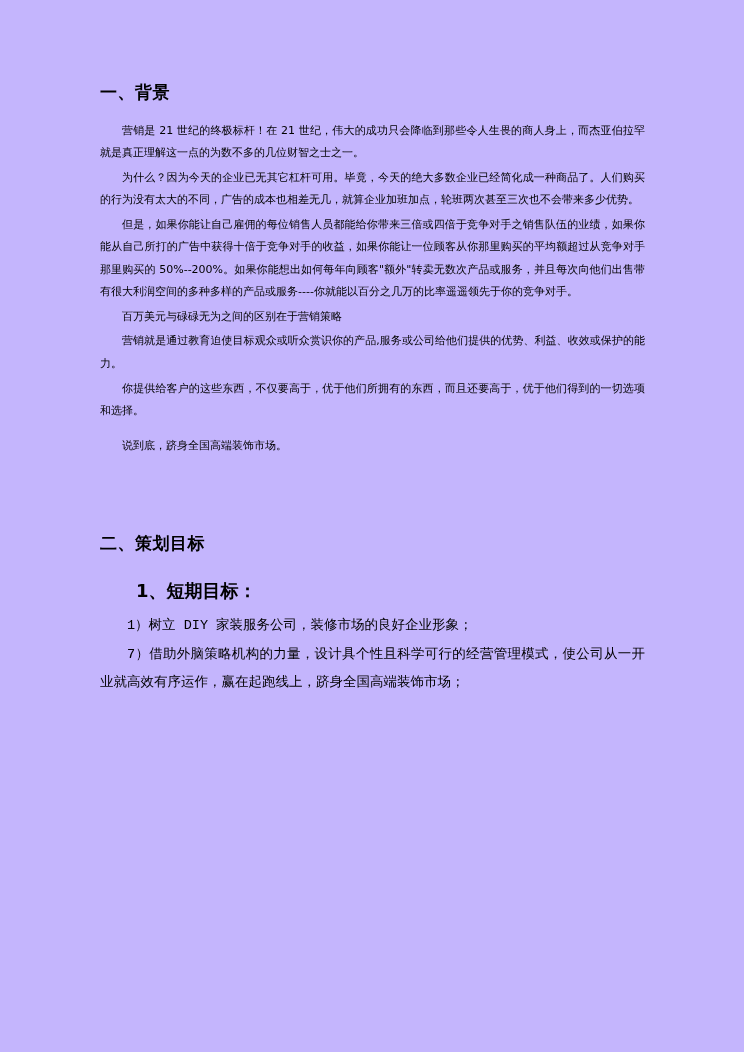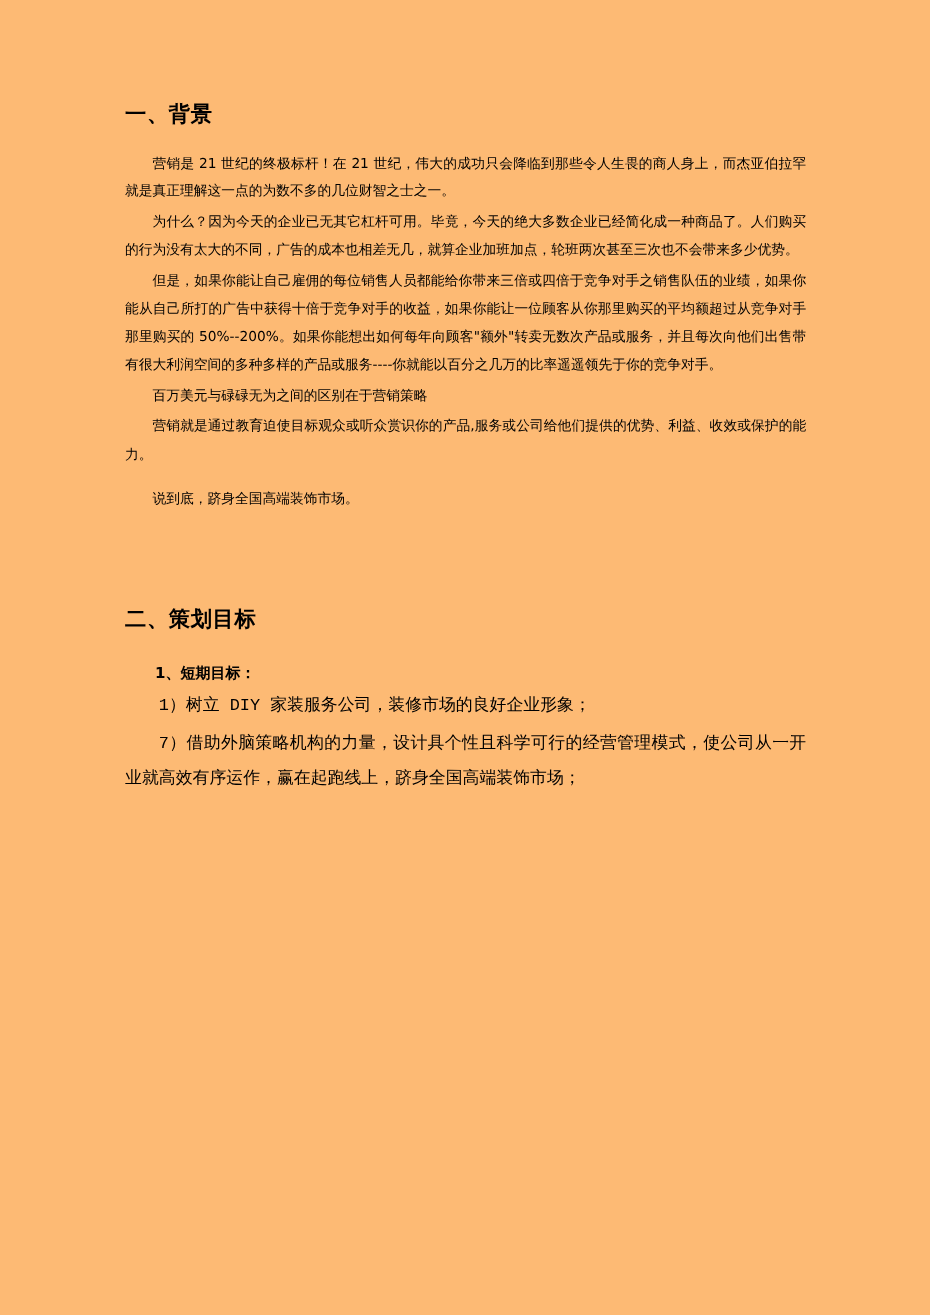--- a/index.html
+++ b/index.html
@@ -7,21 +7,21 @@
     padding: 0;
     background: #8a8a8a;
   }
   body {
     font-family: "Liberation Serif", "DejaVu Serif", serif;
   }
   .page {
     position: relative;
     width: 744px;
     height: 1052px;
-    background: #fdba74;
+    background: #c4b5fd;
     margin: 0 auto;
     overflow: hidden;
     box-sizing: border-box;
   }
   .content {
     position: absolute;
     left: 100px;
     top: 80px;
     width: 545px;
   }
@@ -43,21 +43,21 @@
     font-size: 11px;
     line-height: 2.05;
     color: #000;
     margin: 0 0 2px 0;
     text-indent: 2em;
     text-align: justify;
     text-justify: inter-ideograph;
   }
   p.sub-heading {
     font-family: "DejaVu Sans", "Liberation Sans", sans-serif;
-    font-size: 12px;
+    font-size: 18px;
     font-weight: bold;
     line-height: 2.05;
     color: #000;
     margin: 0 0 2px 0;
     text-indent: 2em;
   }
   p.list-item {
     font-family: Liberation Mono, monospace;
     font-size: 13.5px;
     line-height: 2.05;
@@ -76,20 +76,21 @@
 <div class="page">
   <div class="content">
 
     <h1 class="section-heading">一、背景</h1>
 
     <p class="body-para">营销是 21 世纪的终极标杆！在 21 世纪，伟大的成功只会降临到那些令人生畏的商人身上，而杰亚伯拉罕就是真正理解这一点的为数不多的几位财智之士之一。</p>
     <p class="body-para">为什么？因为今天的企业已无其它杠杆可用。毕竟，今天的绝大多数企业已经简化成一种商品了。人们购买的行为没有太大的不同，广告的成本也相差无几，就算企业加班加点，轮班两次甚至三次也不会带来多少优势。</p>
     <p class="body-para">但是，如果你能让自己雇佣的每位销售人员都能给你带来三倍或四倍于竞争对手之销售队伍的业绩，如果你能从自己所打的广告中获得十倍于竞争对手的收益，如果你能让一位顾客从你那里购买的平均额超过从竞争对手那里购买的 50%--200%。如果你能想出如何每年向顾客"额外"转卖无数次产品或服务，并且每次向他们出售带有很大利润空间的多种多样的产品或服务----你就能以百分之几万的比率遥遥领先于你的竞争对手。</p>
     <p class="body-para">百万美元与碌碌无为之间的区别在于营销策略</p>
     <p class="body-para">营销就是通过教育迫使目标观众或听众赏识你的产品,服务或公司给他们提供的优势、利益、收效或保护的能力。</p>
+    <p class="body-para">你提供给客户的这些东西，不仅要高于，优于他们所拥有的东西，而且还要高于，优于他们得到的一切选项和选择。</p>
     <div class="spacer-sm"></div>
     <p class="body-para">说到底，跻身全国高端装饰市场。</p>
 
     <div class="spacer-lg"></div>
 
     <h1 class="section-heading second">二、策划目标</h1>
 
     <p class="sub-heading">1、短期目标：</p>
 
     <p class="list-item">1）树立 DIY 家装服务公司，装修市场的良好企业形象；</p>

